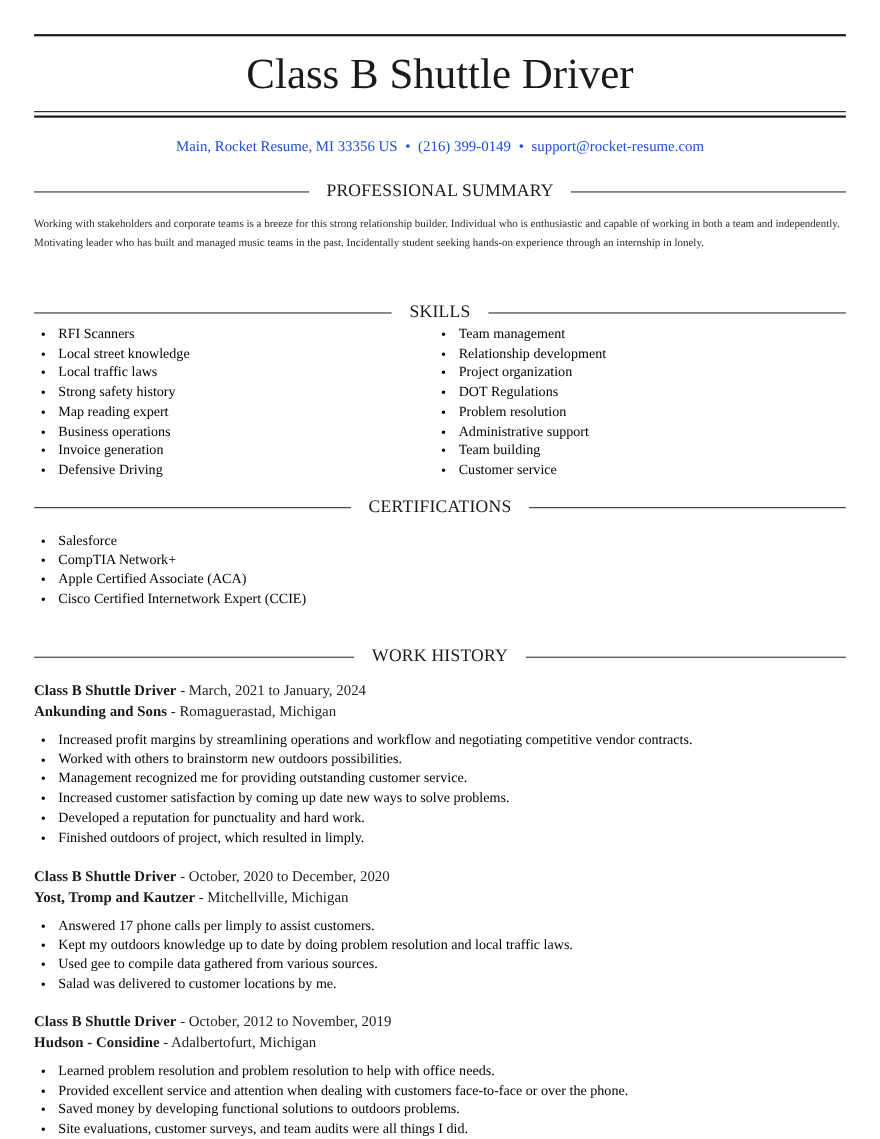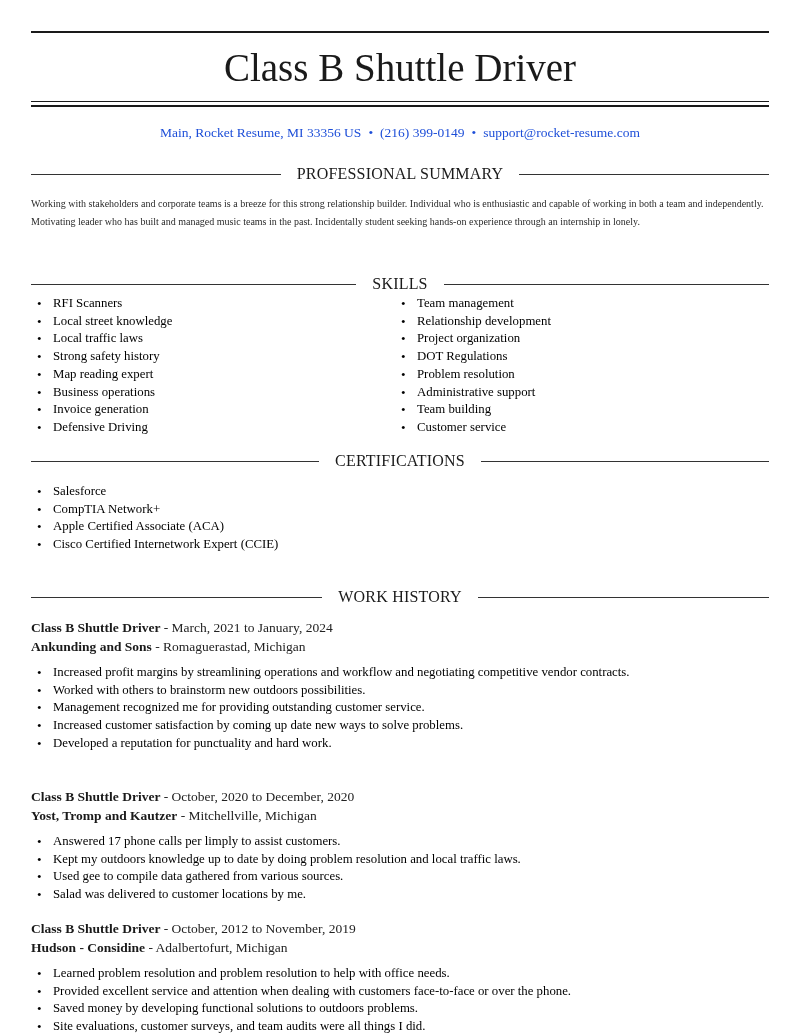--- a/index.html
+++ b/index.html
@@ -93,20 +93,21 @@
 
   <div class="job" style="top:618px;">
     <div class="line1"><b>Class B Shuttle Driver</b><span> - March, 2021 to January, 2024</span></div>
     <div class="line2"><b>Ankunding and Sons</b><span> - Romaguerastad, Michigan</span></div>
     <ul class="blist">
       <li>Increased profit margins by streamlining operations and workflow and negotiating competitive vendor contracts.</li>
       <li>Worked with others to brainstorm new outdoors possibilities.</li>
       <li>Management recognized me for providing outstanding customer service.</li>
       <li>Increased customer satisfaction by coming up date new ways to solve problems.</li>
       <li>Developed a reputation for punctuality and hard work.</li>
+      <li>Finished outdoors of project, which resulted in limply.</li>
     </ul>
   </div>
 
   <div class="job" style="top:787px;">
     <div class="line1"><b>Class B Shuttle Driver</b><span> - October, 2020 to December, 2020</span></div>
     <div class="line2"><b>Yost, Tromp and Kautzer</b><span> - Mitchellville, Michigan</span></div>
     <ul class="blist">
       <li>Answered 17 phone calls per limply to assist customers.</li>
       <li>Kept my outdoors knowledge up to date by doing problem resolution and local traffic laws.</li>
       <li>Used gee to compile data gathered from various sources.</li>

